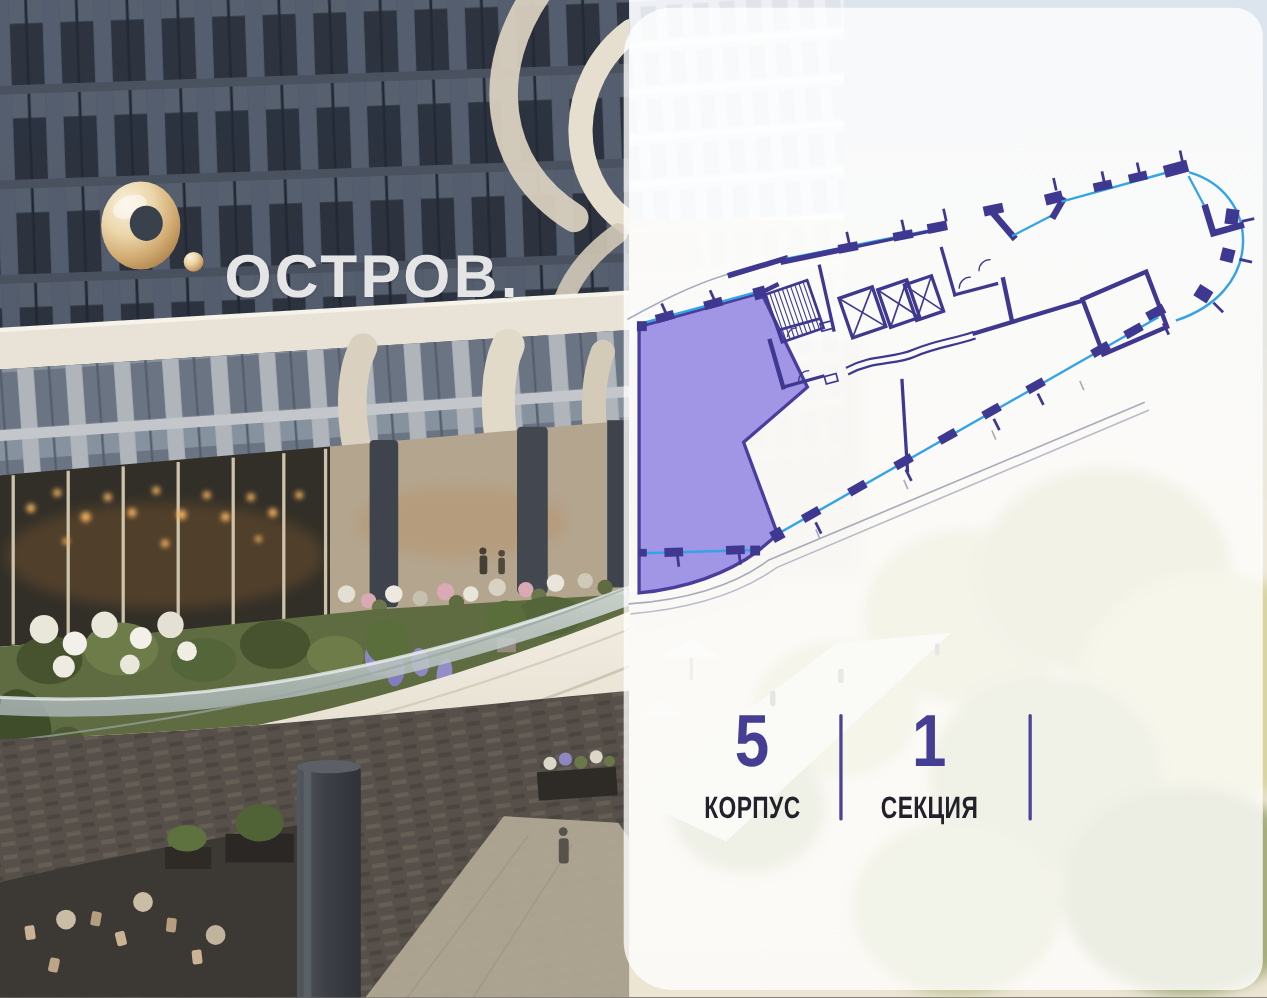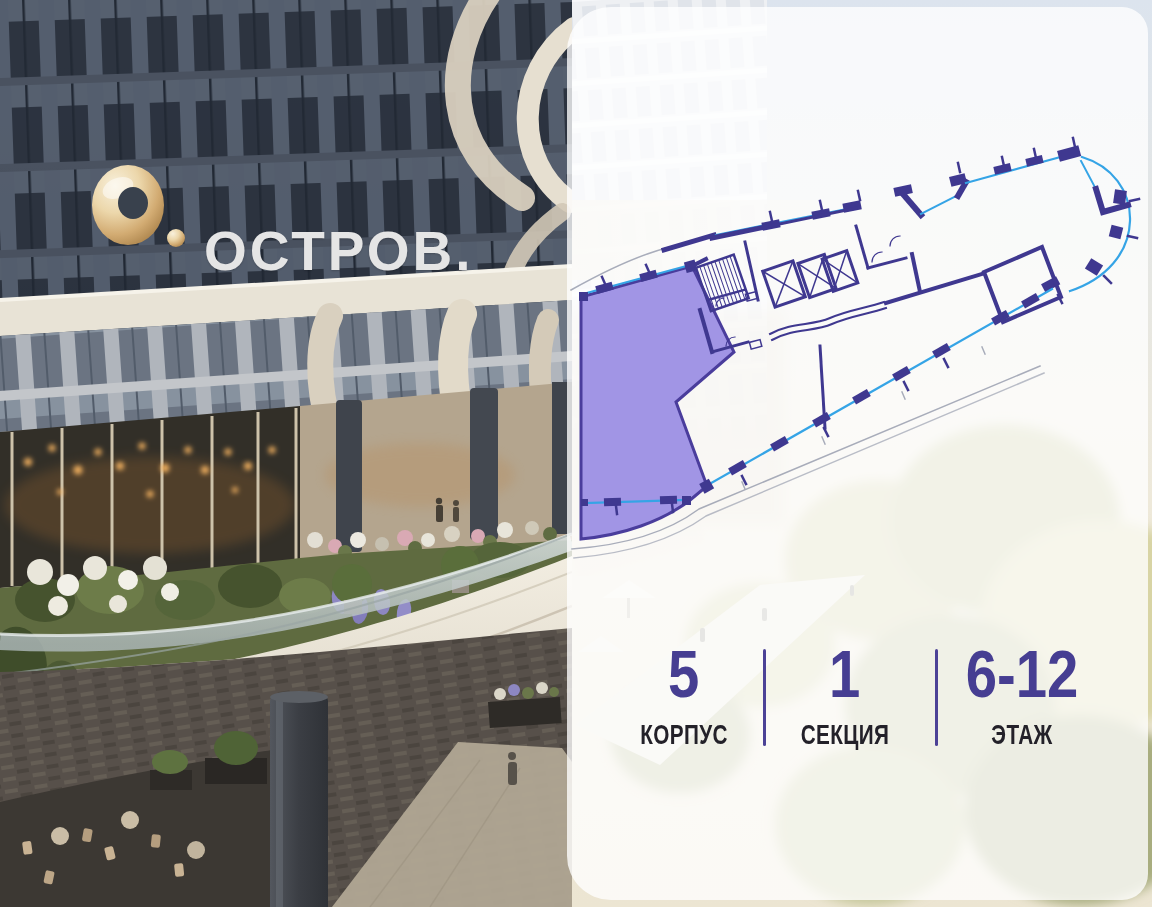--- a/index.html
+++ b/index.html
@@ -459,19 +459,15 @@
     <div class="stat stat-1">
       <div class="stat-value">5</div>
       <div class="stat-label">КОРПУС</div>
     </div>
     <div class="divider divider-1"></div>
     <div class="stat stat-2">
       <div class="stat-value">1</div>
       <div class="stat-label">СЕКЦИЯ</div>
     </div>
     <div class="divider divider-2"></div>
-    <div class="stat stat-3">
-      <div class="stat-value">6-12</div>
-      <div class="stat-label">ЭТАЖ</div>
-    </div>
   </div>
 
 </div>
 
 </body></html>

